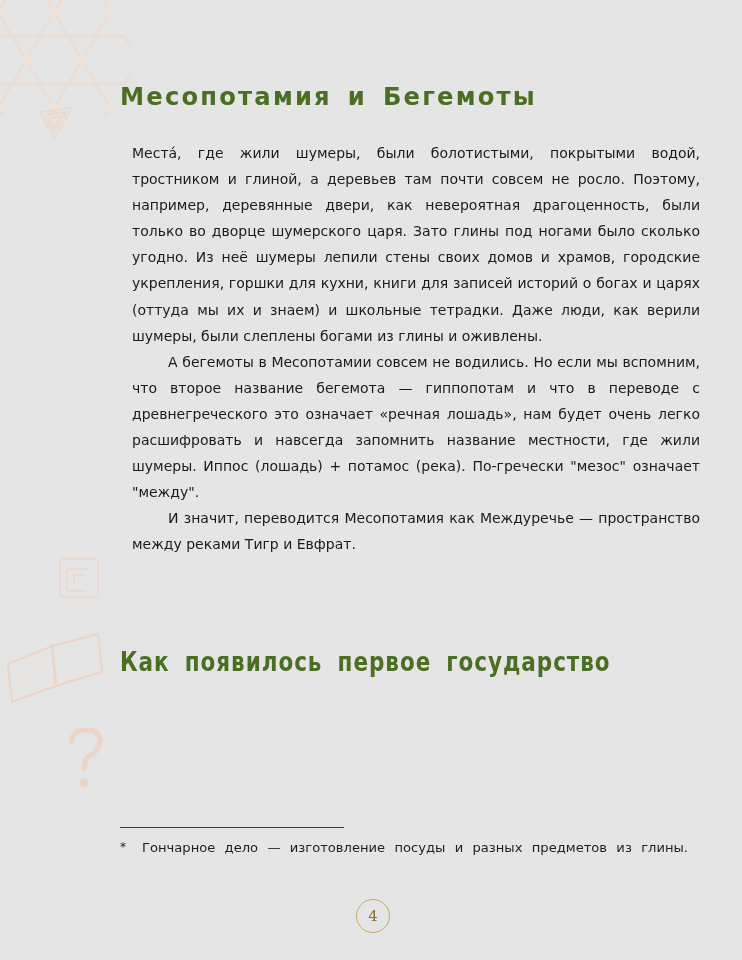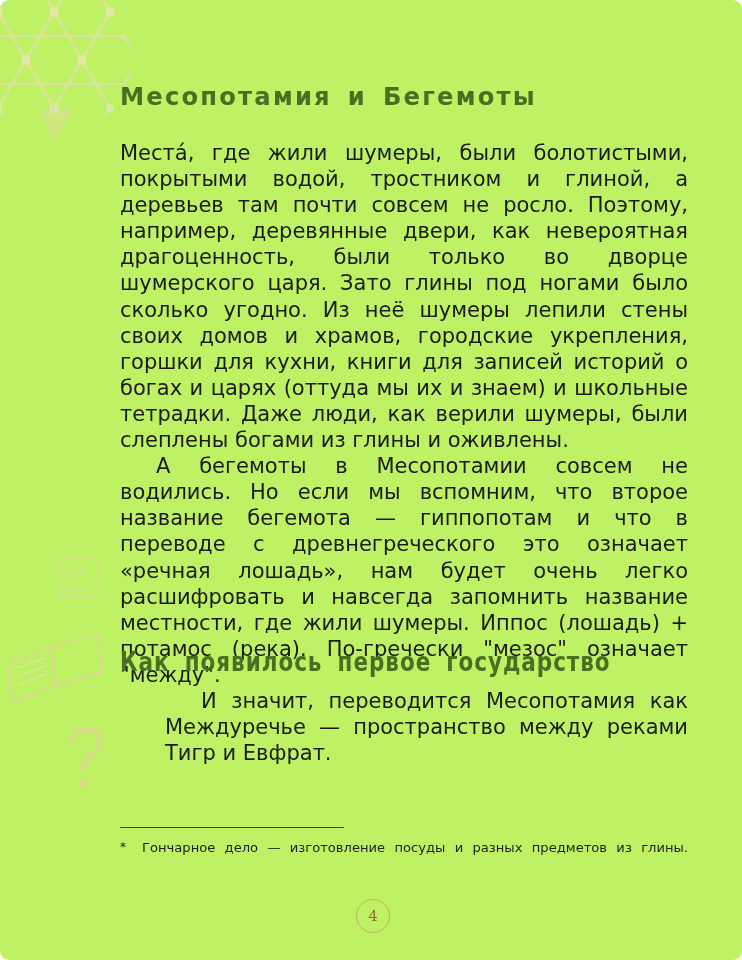--- a/index.html
+++ b/index.html
@@ -5,24 +5,23 @@
 <style>
   html, body {
     margin: 0;
     padding: 0;
     background: #ffffff;
   }
   .page {
     position: relative;
     width: 742px;
     height: 960px;
-    background: #bef264;
+    background: #e5e5e5;
     overflow: hidden;
     font-family: "DejaVu Sans", sans-serif;
-    border-radius: 9px;
   }
 
   
   .decor {
     position: absolute;
     pointer-events: none;
     user-select: none;
   }
   .decor-honeycomb {
     left: -18px;
@@ -94,42 +93,41 @@
     font-size: 26px;
     font-family: "DejaVu Sans Condensed", "DejaVu Sans", sans-serif;
     letter-spacing: 0.04em;
     word-spacing: 0.28em;
     transform: scaleX(0.92);
     transform-origin: left center;
   }
 
   .body-block {
     position: absolute;
-    left: 0;
+    left: 12px;
     width: 568px;
     color: #1b1b1b;
-    font-size: 21px;
+    font-size: 14px;
     line-height: 26.1px;
     text-align: justify;
     text-justify: inter-word;
     font-family: "DejaVu Sans", sans-serif;
   }
   .body-block.b1 { top: 140px; }
   .body-block.b2 { top: 661px; }
 
   .body-block p {
     margin: 0;
     text-indent: 36px;
   }
   .body-block p.no-indent {
     text-indent: 0;
   }
   .body-block p:last-child {
     text-align: justify;
-    margin-left: 45px;
   }
   
   .body-block p { text-align-last: left; }
 
   
   .footnote-rule {
     position: absolute;
     left: 120px;
     top: 827px;
     width: 224px;

